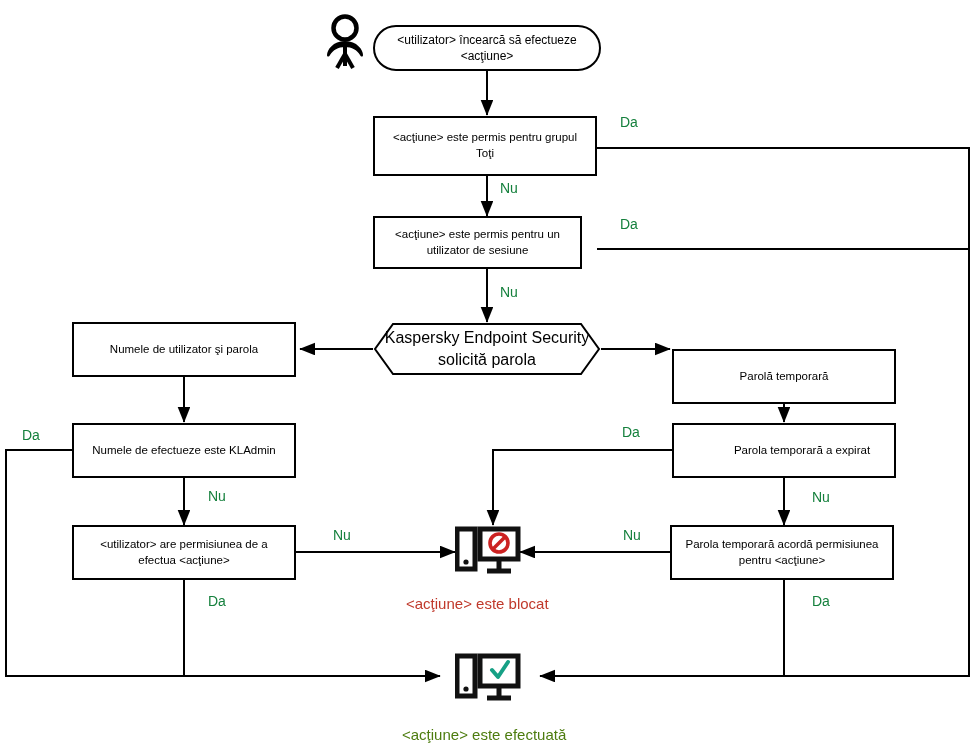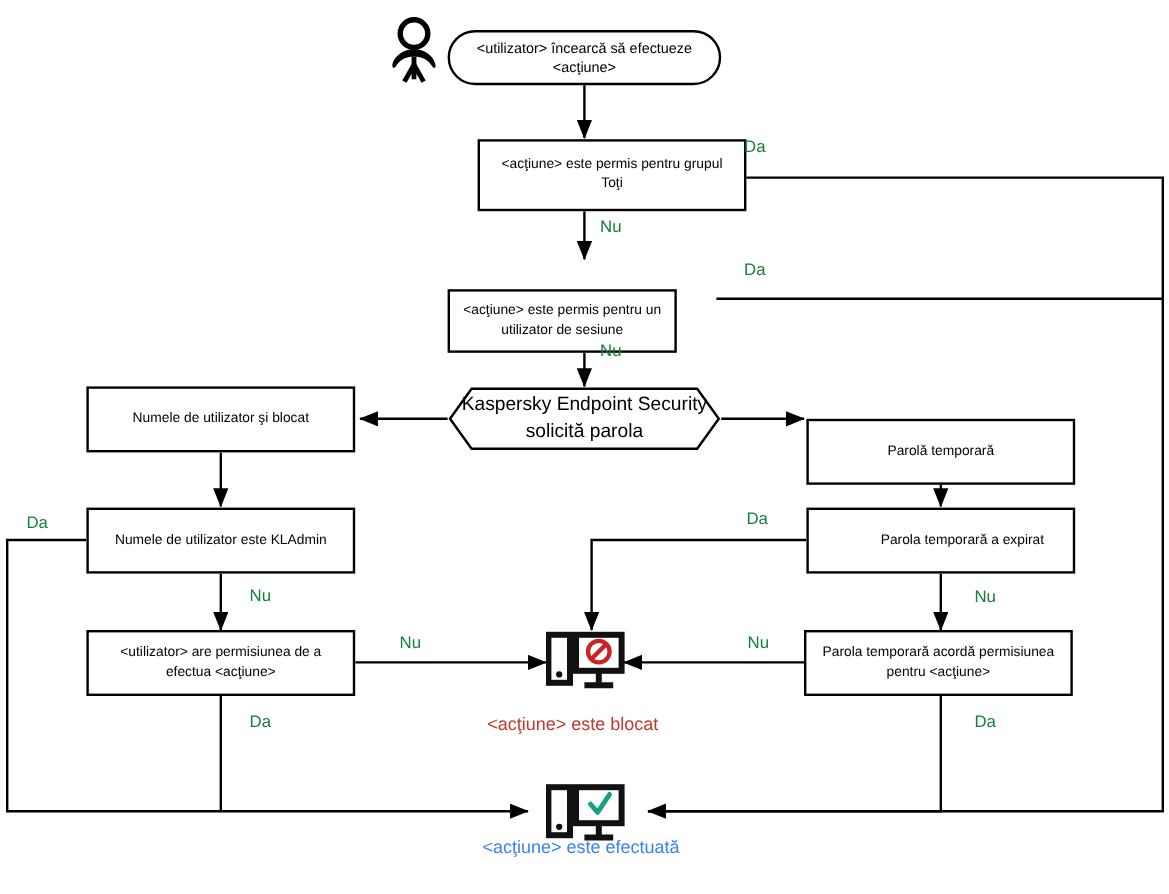--- a/index.html
+++ b/index.html
@@ -77,45 +77,45 @@
       <path d="M23 33 L23 52" stroke="#000" stroke-width="4" fill="none"></path>
       <path d="M23 40 L15 54" stroke="#000" stroke-width="4" fill="none"></path>
       <path d="M23 40 L31 54" stroke="#000" stroke-width="4" fill="none"></path>
     </svg>
   </div>
 
   <div class="node start" style="left:373px;top:14px;width:228px;height:46px;margin-top:11px;">
     <span>&lt;utilizator&gt; încearcă să efectueze &lt;acţiune&gt;</span>
   </div>
 
-  <div class="node" style="left:373px;top:116px;width:224px;height:60px;margin-left:25px;">
+  <div class="node" style="left:373px;top:116px;width:224px;height:60px;">
     <span>&lt;acţiune&gt; este permis pentru grupul Toţi</span>
   </div>
 
-  <div class="node" style="left:373px;top:216px;width:191px;height:53px;margin-top:25px;">
+  <div class="node" style="left:373px;top:216px;width:209px;height:53px;">
     <span>&lt;acţiune&gt; este permis pentru un utilizator de sesiune</span>
   </div>
 
   <div class="node hex" style="left:373px;top:322px;width:228px;height:54px;">
     <svg width="228" height="54" viewBox="0 0 228 54">
       <polygon points="20,2 208,2 226,27 208,52 20,52 2,27" fill="#fff" stroke="#000" stroke-width="2"></polygon>
     </svg>
     <span class="hexlabel">Kaspersky Endpoint Security solicită parola</span>
   </div>
 
   <div class="node" style="left:72px;top:322px;width:224px;height:55px;">
-    <span>Numele de utilizator şi blocat</span>
+    <span>Numele de utilizator şi parola</span>
   </div>
 
   <div class="node" style="left:672px;top:322px;width:224px;height:55px;margin-top:27px;">
     <span>Parolă temporară</span>
   </div>
 
   <div class="node" style="left:72px;top:423px;width:224px;height:55px;">
-    <span>Numele de utilizator este KLAdmin</span>
+    <span>Numele de efectueze este KLAdmin</span>
   </div>
 
   <div class="node" style="left:672px;top:423px;width:224px;height:55px;padding-left:44px;">
     <span>Parola temporară a expirat</span>
   </div>
 
   <div class="node" style="left:72px;top:525px;width:224px;height:55px;">
     <span>&lt;utilizator&gt; are permisiunea de a efectua &lt;acţiune&gt;</span>
   </div>
 
@@ -155,15 +155,15 @@
       <rect x="2" y="4" width="18" height="40" fill="none" stroke="#111" stroke-width="5"></rect>
       <circle cx="11" cy="37" r="2.6" fill="#111"></circle>
       <rect x="25" y="4" width="38" height="30" fill="none" stroke="#111" stroke-width="5"></rect>
       <path d="M44 34 L44 44" stroke="#111" stroke-width="5"></path>
       <path d="M32 46 L56 46" stroke="#111" stroke-width="5"></path>
       <path d="M37 18 L43 25 L53 10" stroke="#16a085" stroke-width="4" fill="none" stroke-linecap="round" stroke-linejoin="round"></path>
     </svg>
   </div>
 
   <div class="caption" style="left:406px;top:595px;color:#c0392b;text-align:right;">&lt;acţiune&gt; este blocat</div>
-  <div class="caption" style="left:402px;top:698px;color:#3b82f6;">&lt;acţiune&gt; este efectuată</div>
+  <div class="caption" style="left:402px;top:726px;color:#4d7c0f;">&lt;acţiune&gt; este efectuată</div>
 
 </div>
 
 </body></html>

